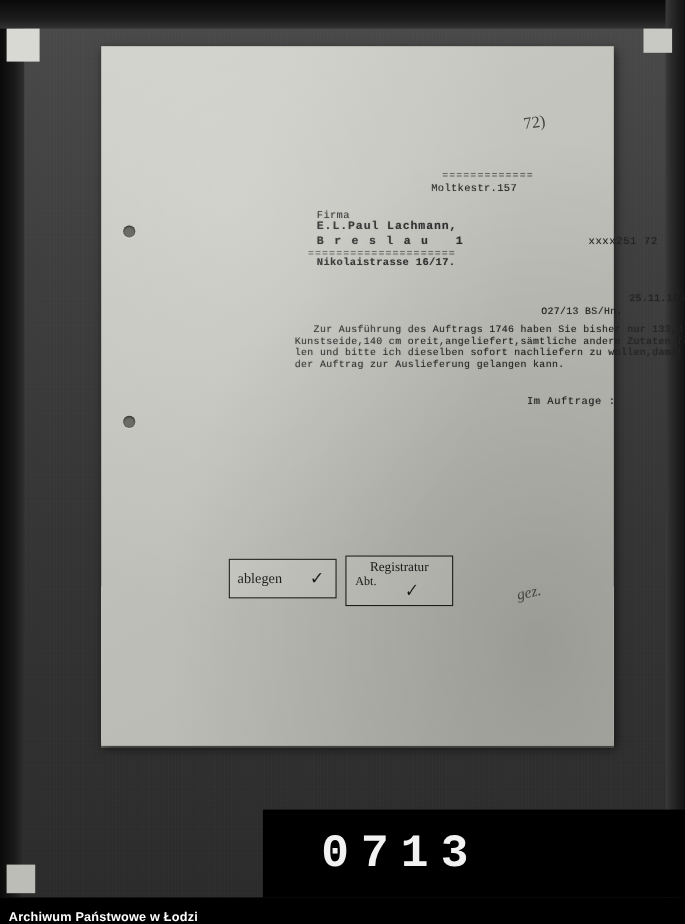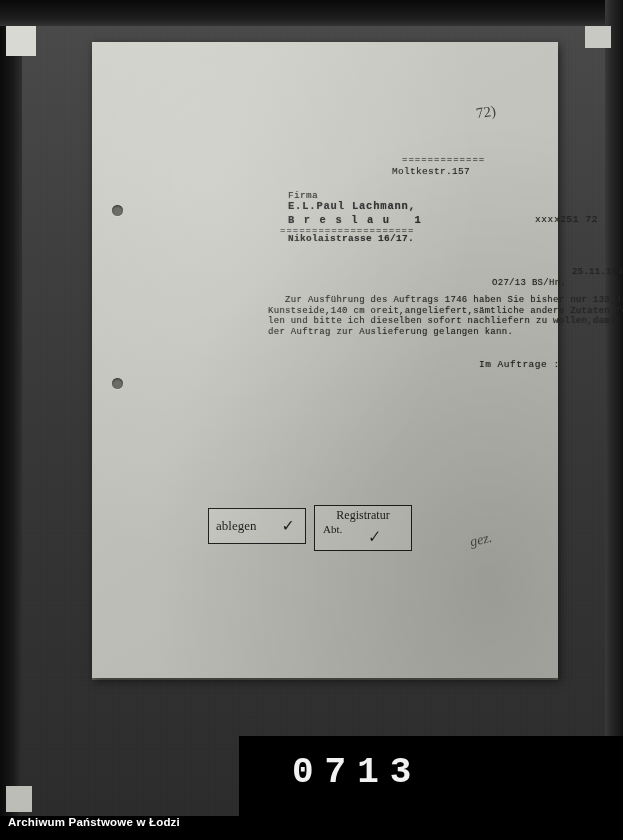--- a/index.html
+++ b/index.html
@@ -242,37 +242,37 @@
     top: 736px;
     width: 384px;
     height: 80px;
     background: #000;
   }
   #framenum {
     position: absolute;
     left: 292px;
     top: 752px;
     font-family: "Liberation Mono", "DejaVu Sans Mono", monospace;
-    font-size: 36px;
+    font-size: 42px;
     letter-spacing: 11px;
     color: #f2f2f2;
     font-weight: 700;
   }
 
   
   #footer {
     position: absolute;
     left: 0;
     top: 816px;
     width: 623px;
     height: 24px;
     background: #000;
     color: #fff;
     display: flex;
-    align-items: flex-start;
+    align-items: flex-end;
   }
   #footer .credit {
     font-family: "Liberation Sans", sans-serif;
     font-size: 11.5px;
     font-weight: bold;
     padding-left: 8px;
     letter-spacing: .2px;
   }
 </style>
 </head>

